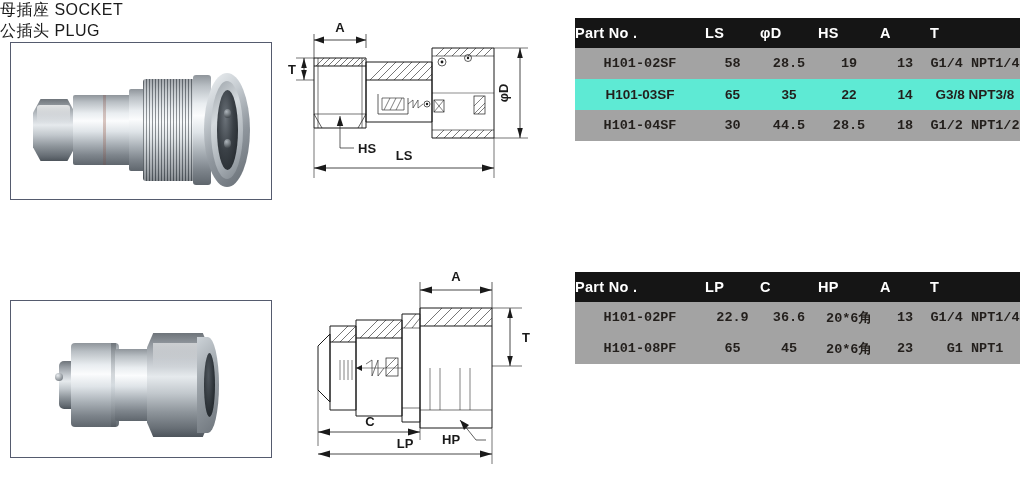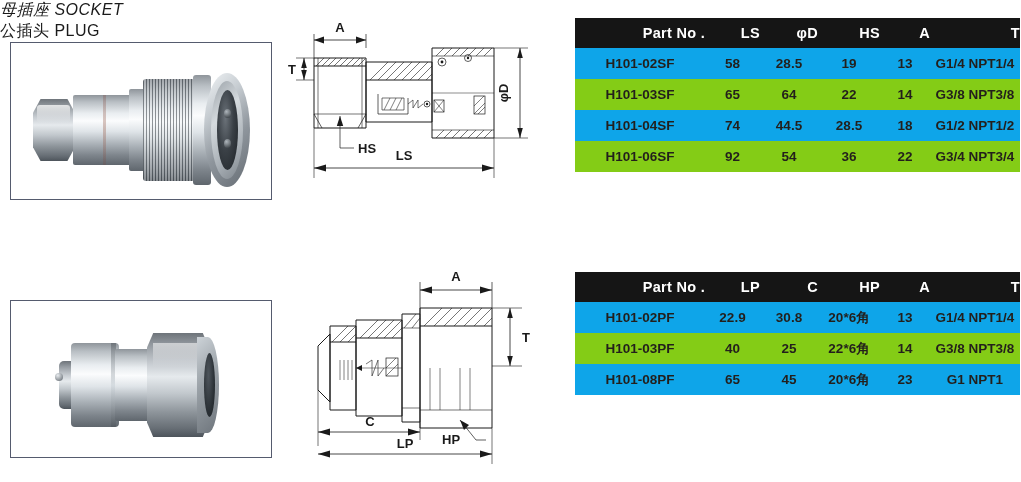--- a/index.html
+++ b/index.html
@@ -58,41 +58,41 @@
     table-layout: fixed;
     font-size: 13.5px;
     color: #231f1c;
   }
   table.spec thead th {
     background: #151515;
     color: #ffffff;
     font-weight: bold;
     font-size: 14.5px;
     height: 30px;
-    text-align: right;
+    text-align: left;
     letter-spacing: .3px;
   }
   table.spec tbody td {
     height: 31px;
     text-align: center;
     font-weight: bold;
     font-size: 13.5px;
     color: #231f1c;
   }
-  table.spec tbody tr.odd  td { background: #0ea5e9; }
-  table.spec tbody tr.even td { background: #84cc16; }
+  table.spec tbody tr.odd  td { background: #a3a3a3; font-family: Liberation Mono, monospace; }
+  table.spec tbody tr.even td { background: #5eead4; }
 
   
   .dwg { position: absolute; }
   .dwg svg { display: block; }
 </style>
 </head>
 <body>
 
-<div class="sec-title" style="left:12px; top:26px;font-style:italic;">母插座 SOCKET</div>
+<div class="sec-title" style="left:12px; top:26px;">母插座 SOCKET</div>
 
 <div class="photo-frame" style="left:10px; top:42px; width:262px; height:158px;">
   <div style="position:absolute;inset:0;">
 
     <div class="metal-dark" style="left:22px; top:56px; width:42px; height:62px;
          border-radius:4px/8px;
          clip-path: polygon(18% 0%, 82% 0%, 100% 22%, 100% 78%, 82% 100%, 18% 100%, 0% 78%, 0% 22%);"></div>
 
     <div style="position:absolute; left:26px; top:62px; width:33px; height:18px;
          background:linear-gradient(to bottom, rgba(255,255,255,.75), rgba(255,255,255,0));
@@ -272,40 +272,32 @@
       <td>H101-02SF</td>
       <td>58</td>
       <td>28.5</td>
       <td>19</td>
       <td>13</td>
       <td>G1/4 NPT1/4</td>
     </tr>
     <tr class="even">
       <td>H101-03SF</td>
       <td>65</td>
-      <td>64</td>
+      <td>35</td>
       <td>22</td>
       <td>14</td>
       <td>G3/8 NPT3/8</td>
     </tr>
     <tr class="odd">
       <td>H101-04SF</td>
-      <td>74</td>
+      <td>30</td>
       <td>44.5</td>
       <td>28.5</td>
       <td>18</td>
       <td>G1/2 NPT1/2</td>
-    </tr>
-    <tr class="even">
-      <td>H101-06SF</td>
-      <td>92</td>
-      <td>54</td>
-      <td>36</td>
-      <td>22</td>
-      <td>G3/4 NPT3/4</td>
     </tr>
   </tbody>
 </table>
 
 <div class="sec-title" style="left:12px; top:282px;">公插头 PLUG</div>
 
 <div class="photo-frame" style="left:10px; top:300px; width:262px; height:158px;">
   <div style="position:absolute;inset:0;">
 
     <div class="metal-dark" style="left:48px; top:60px; width:14px; height:48px; border-radius:5px 2px 2px 5px;"></div>
@@ -444,32 +436,24 @@
       <th>C</th>
       <th>HP</th>
       <th>A</th>
       <th>T</th>
     </tr>
   </thead>
   <tbody>
     <tr class="odd">
       <td>H101-02PF</td>
       <td>22.9</td>
-      <td>30.8</td>
+      <td>36.6</td>
       <td>20*6角</td>
       <td>13</td>
       <td>G1/4 NPT1/4</td>
-    </tr>
-    <tr class="even">
-      <td>H101-03PF</td>
-      <td>40</td>
-      <td>25</td>
-      <td>22*6角</td>
-      <td>14</td>
-      <td>G3/8 NPT3/8</td>
     </tr>
     <tr class="odd">
       <td>H101-08PF</td>
       <td>65</td>
       <td>45</td>
       <td>20*6角</td>
       <td>23</td>
       <td>G1 NPT1</td>
     </tr>
   </tbody>

